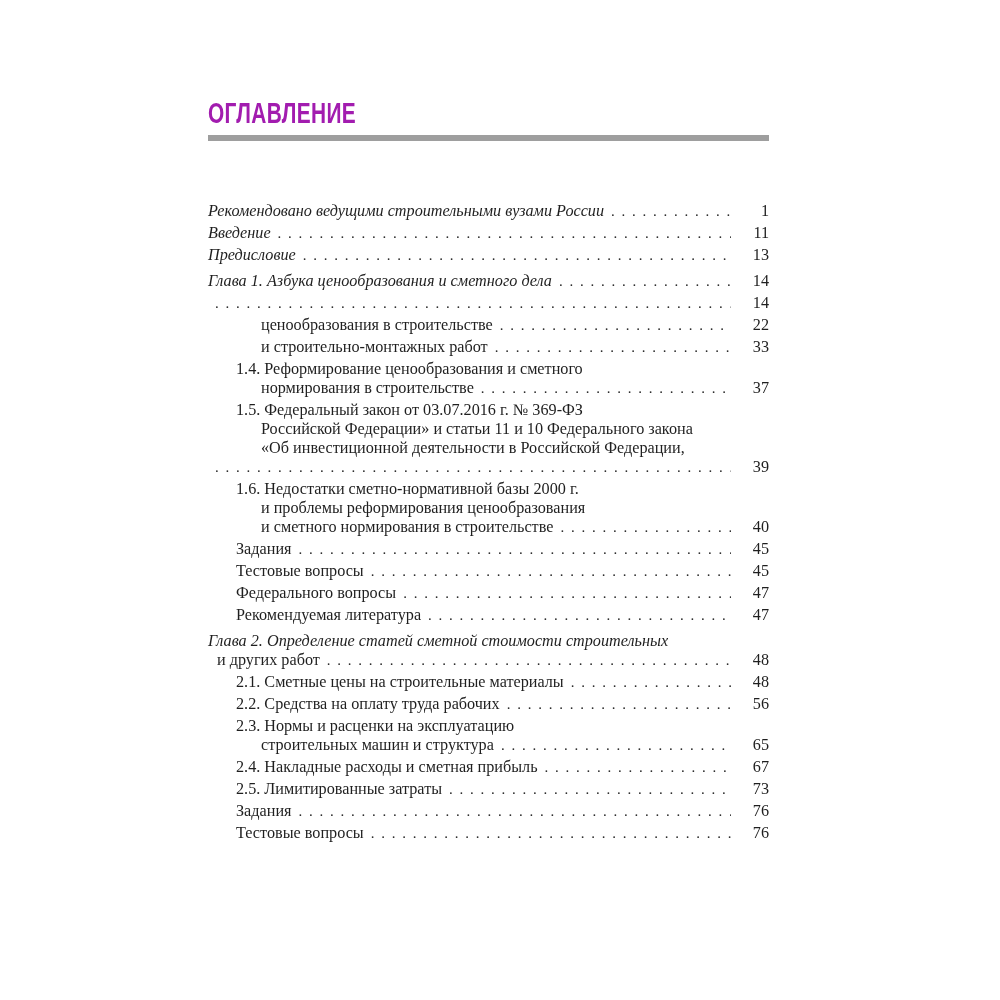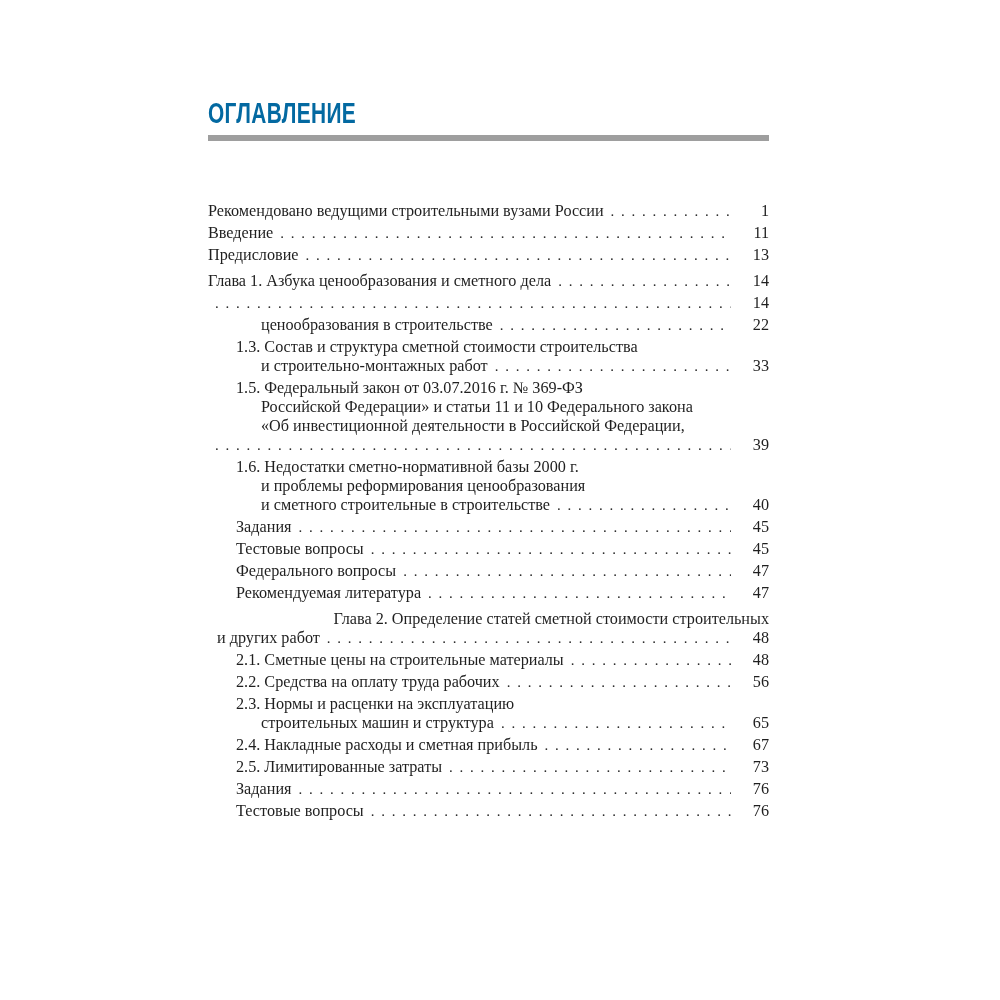--- a/index.html
+++ b/index.html
@@ -14,21 +14,21 @@
     position: absolute;
     left: 208px;
     top: 98px;
     width: 561px;
   }
   .page-title {
     font-family: "Liberation Sans", "DejaVu Sans", sans-serif;
     font-weight: 700;
     font-size: 29px;
     line-height: 30px;
-    color: #0369a1;
+    color: #a21caf;
     letter-spacing: 0.5px;
     white-space: nowrap;
   }
   .page-title .squeeze {
     display: inline-block;
     transform: scaleX(0.72);
     transform-origin: left bottom;
   }
   .title-rule {
     margin-top: 7px;
@@ -40,23 +40,23 @@
     margin-top: 61px;
     font-size: 16.2px;
   }
   .row {
     display: flex;
     align-items: baseline;
     line-height: 18px;
     margin-bottom: 1px;
   }
   .row.entry-end { margin-bottom: 4px; }
-  .row.gap { margin-top: 8px; justify-content: flex-end; }
+  .row.gap { margin-top: 8px; }
   .row .text { white-space: nowrap; flex: 0 0 auto; }
-  .i0 .text { padding-left: 0; }
+  .i0 .text { padding-left: 0; font-style: italic; }
   .i1 .text { padding-left: 9px; }
   .i2 .text { padding-left: 28px; }
   .i3 .text { padding-left: 53px; }
   .leader {
     flex: 1 1 auto;
     overflow: hidden;
     white-space: nowrap;
     margin: 0 8px 0 7px;
     color: #2a2a2a;
   }
@@ -101,28 +101,33 @@
   </div>
       <div class="row i2 entry-end">
     <span class="leader"></span>
     <span class="page-num">14</span>
   </div>
       <div class="row i3 entry-end">
     <span class="text">ценообразования в строительстве</span>
     <span class="leader"></span>
     <span class="page-num">22</span>
   </div>
-      <div class="row i2">
-    <span class="text">1.3. Состав и структура сметной стоимости строительства</span>
-
-  </div>
       <div class="row i3 entry-end">
     <span class="text">и строительно-монтажных работ</span>
     <span class="leader"></span>
     <span class="page-num">33</span>
+  </div>
+      <div class="row i2">
+    <span class="text">1.4. Реформирование ценообразования и сметного</span>
+
+  </div>
+      <div class="row i3 entry-end">
+    <span class="text">нормирования в строительстве</span>
+    <span class="leader"></span>
+    <span class="page-num">37</span>
   </div>
       <div class="row i2">
     <span class="text">1.5. Федеральный закон от 03.07.2016 г. № 369-ФЗ</span>
 
   </div>
       <div class="row i3">
     <span class="text">Российской Федерации» и статьи 11 и 10 Федерального закона</span>
 
   </div>
       <div class="row i3">
@@ -135,21 +140,21 @@
   </div>
       <div class="row i2">
     <span class="text">1.6. Недостатки сметно-нормативной базы 2000 г.</span>
 
   </div>
       <div class="row i3">
     <span class="text">и проблемы реформирования ценообразования</span>
 
   </div>
       <div class="row i3 entry-end">
-    <span class="text">и сметного строительные в строительстве</span>
+    <span class="text">и сметного нормирования в строительстве</span>
     <span class="leader"></span>
     <span class="page-num">40</span>
   </div>
       <div class="row i2 entry-end">
     <span class="text">Задания</span>
     <span class="leader"></span>
     <span class="page-num">45</span>
   </div>
       <div class="row i2 entry-end">
     <span class="text">Тестовые вопросы</span>

